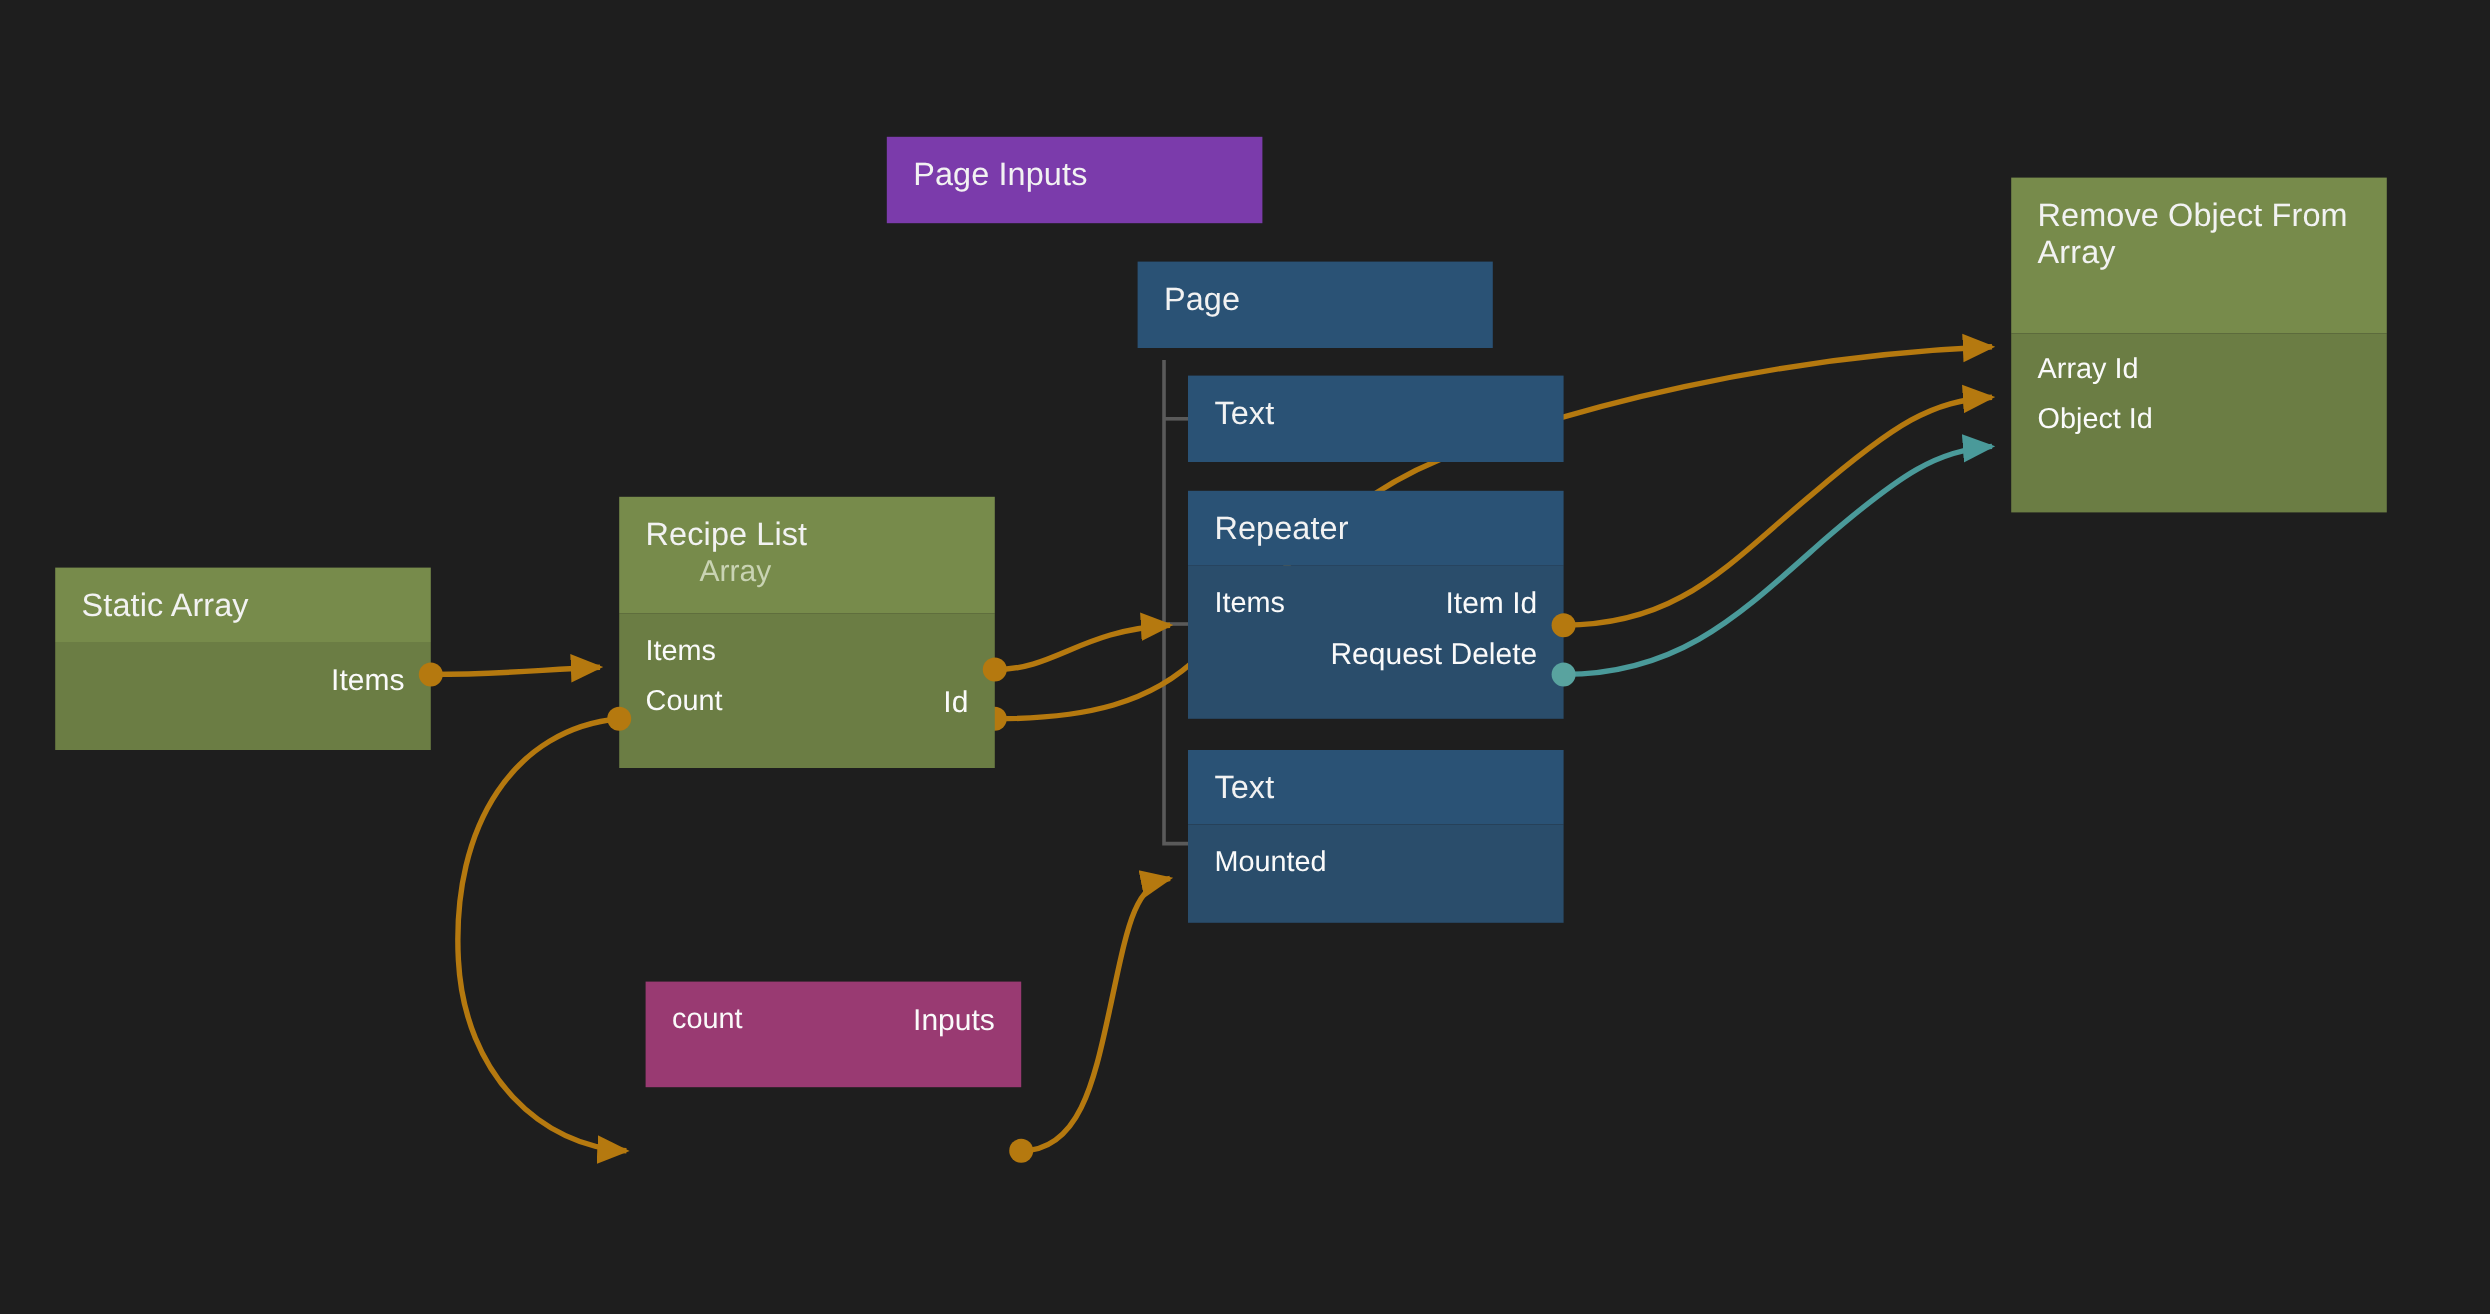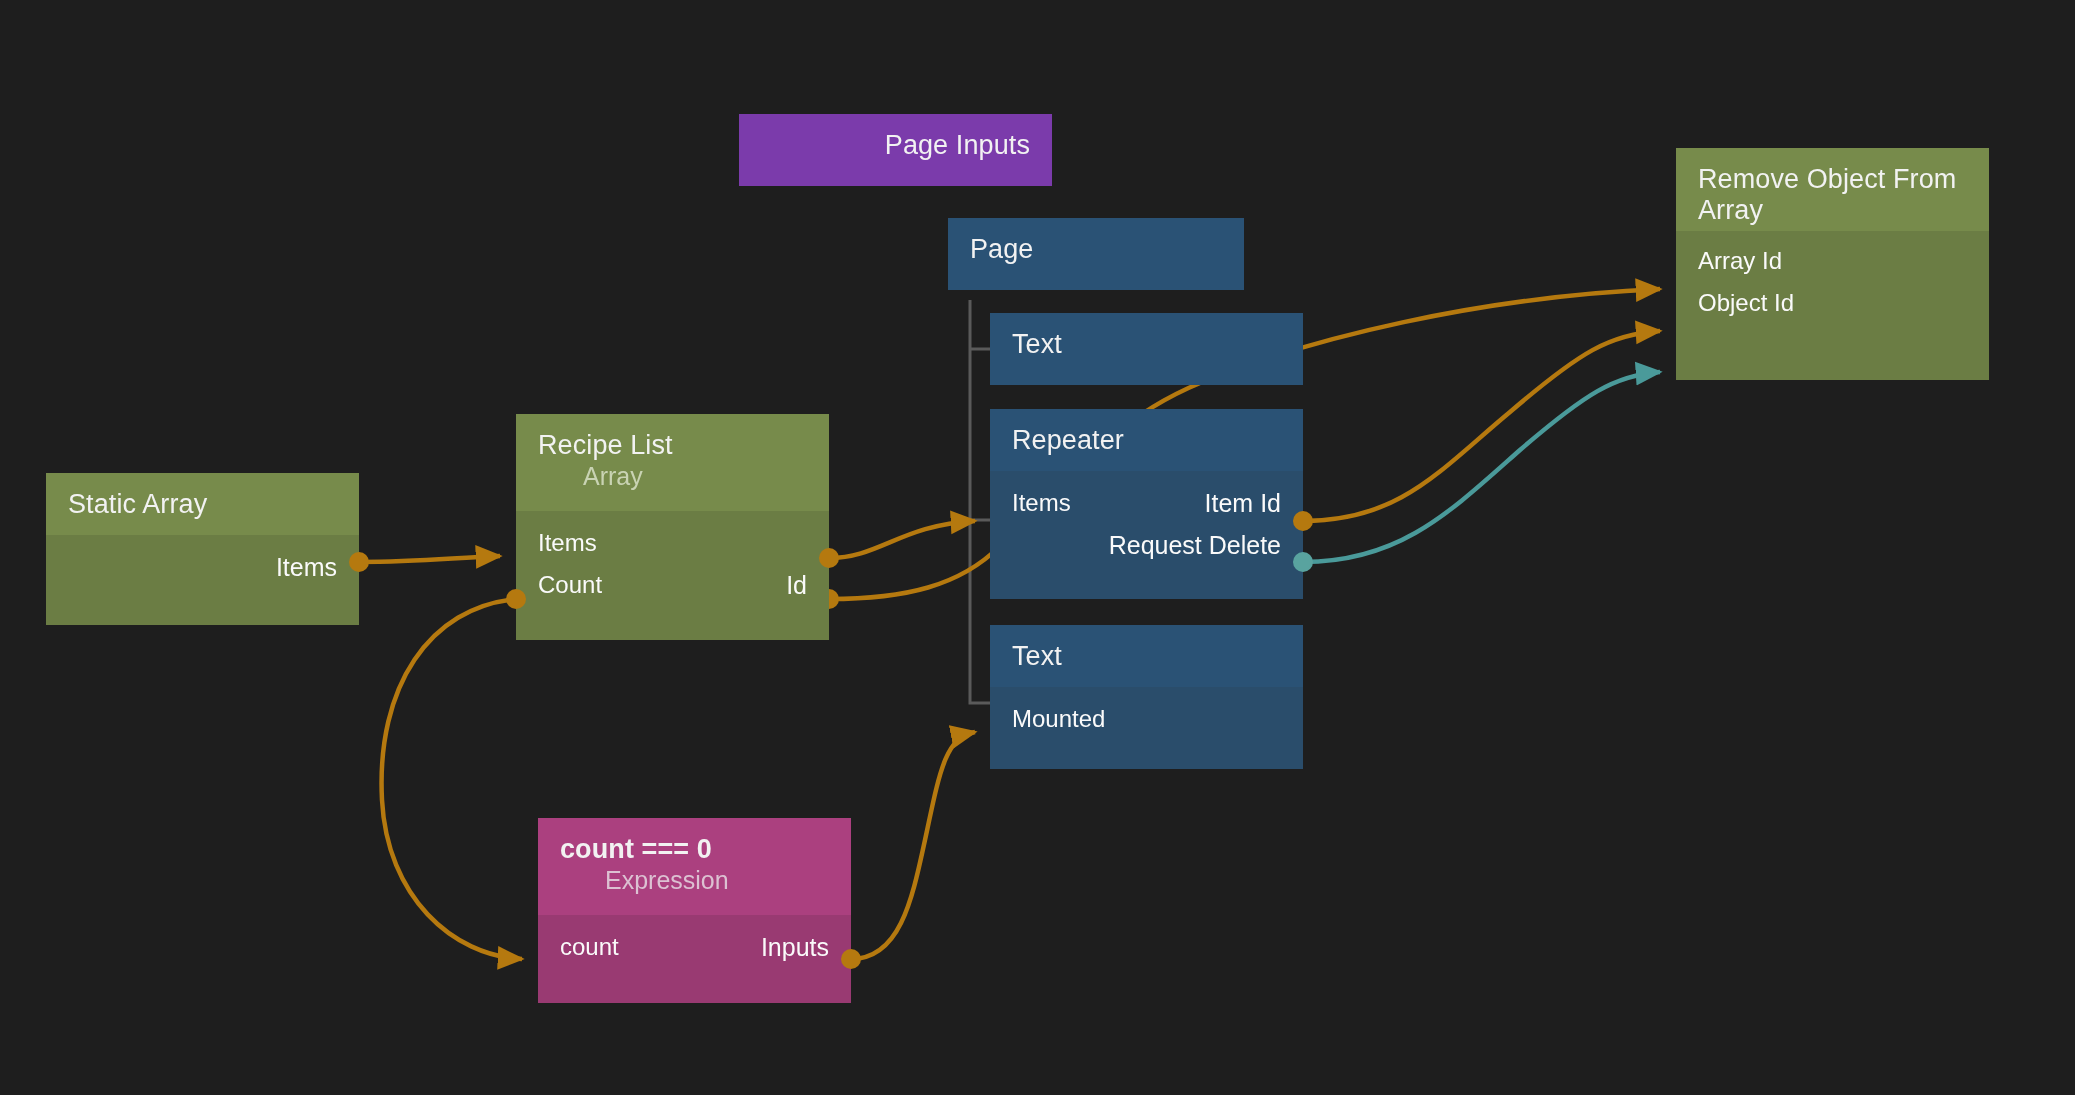--- a/index.html
+++ b/index.html
@@ -121,21 +121,21 @@
       </marker>
     </defs>
 
     <g>
       <path d="M 829 599 C 905 599 960 586 1000 546 C 1060 486 1110 420 1200 383
                C 1310 338 1480 297 1660 289" stroke="#b5790f" stroke-width="4.5" fill="none" marker-end="url(#arrow-data)"></path>
       <circle cx="829" cy="599" r="10" fill="#b5790f"></circle>
     </g>
   </svg>
 
-  <div class="node purple" style="left:739px; top:114px; width:313px;text-align:right;">
+  <div class="node purple" style="left:739px; top:114px; width:313px;">
     <div class="node-head" style="height:72px;">
       <div class="node-title">Page Inputs</div>
     </div>
   </div>
 
   <div class="node blue" style="left:948px; top:218px; width:296px;">
     <div class="node-head" style="height:72px;">
       <div class="node-title">Page</div>
     </div>
   </div>
@@ -193,34 +193,30 @@
         <span class="port-label-in">Items</span>
       </div>
       <div class="port-row">
         <span class="port-label-in">Count</span>
         <span class="port-label-out">Id</span>
       </div>
     </div>
   </div>
 
   <div class="node magenta" style="left:538px; top:818px; width:313px;">
-    <div class="node-head" style="height:97px;">
-      <div class="node-title bold">count === 0</div>
-      <div class="node-sub">Expression</div>
-    </div>
     <div class="node-body" style="height:88px; padding-top:11px;">
       <div class="port-row">
         <span class="port-label-in">count</span>
         <span class="port-label-out">Inputs</span>
       </div>
     </div>
   </div>
 
   <div class="node green" style="left:1676px; top:148px; width:313px;">
-    <div class="node-head" style="height:83px;">
+    <div class="node-head" style="height:130px;">
       <div class="node-title">Remove Object From Array</div>
     </div>
     <div class="node-body" style="height:149px; padding-top:9px;">
       <div class="port-row">
         <span class="port-label-in">Array Id</span>
       </div>
       <div class="port-row">
         <span class="port-label-in">Object Id</span>
       </div>
     </div>

